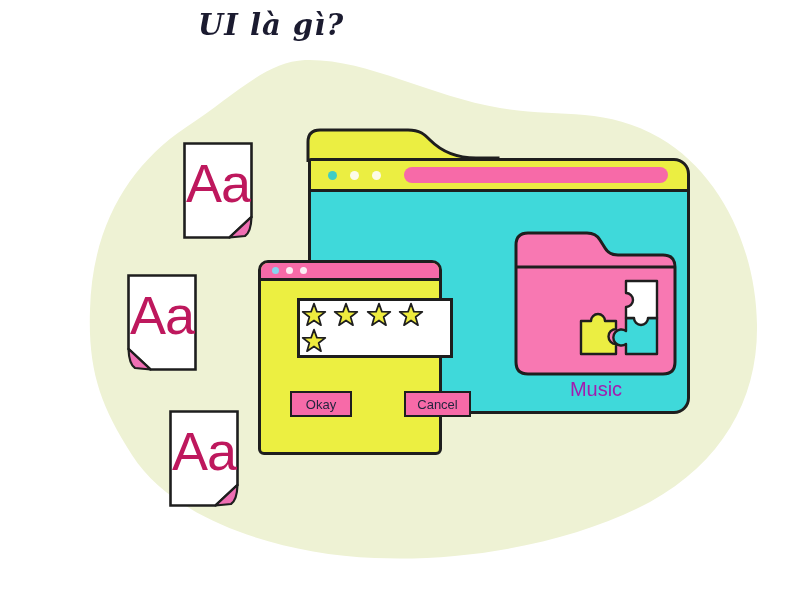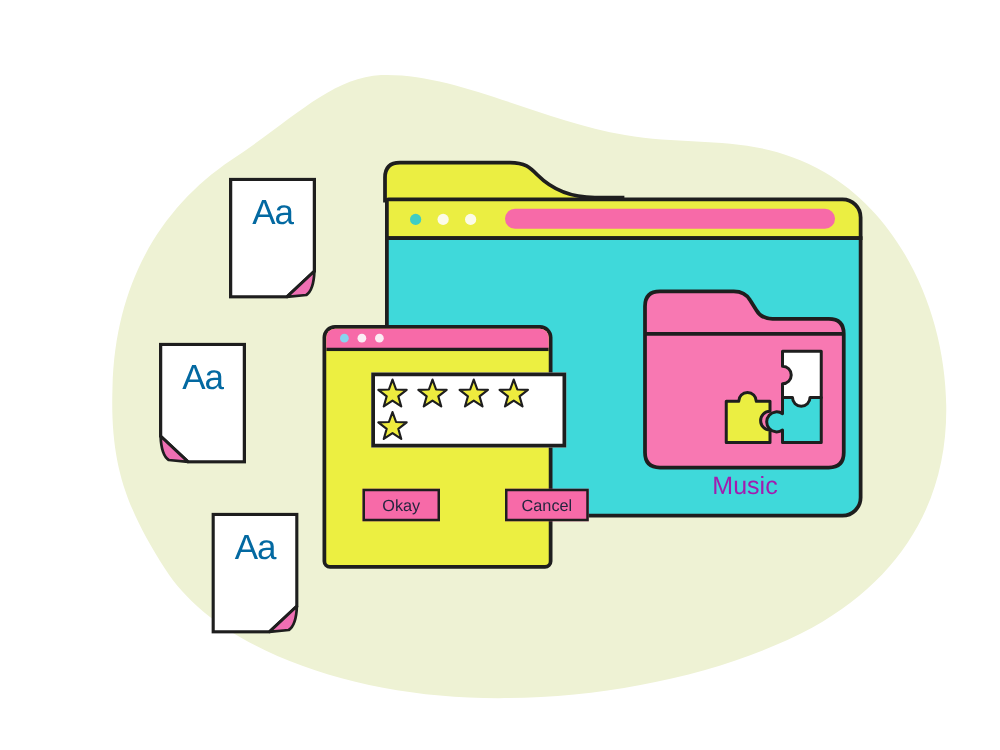--- a/index.html
+++ b/index.html
@@ -11,21 +11,21 @@
   
   #page-title{position:absolute;left:198px;top:8px;margin:0;
     font-family:"DejaVu Serif",serif;font-style:italic;font-weight:bold;
     font-size:29px;letter-spacing:1px;color:#1b1b30;}
 
   
   .paper{position:absolute;width:70px;height:97px;}
   .paper svg{position:absolute;left:0;top:0;}
   .paper.flip svg{transform:scaleX(-1);}
   .paper-label{position:absolute;left:0;top:14px;width:100%;text-align:center;
-    font-size:28px;color:#0369a1;letter-spacing:-1px;line-height:1;}
+    font-size:54px;color:#be185d;letter-spacing:-1px;line-height:1;}
   #paper-1{left:183px;top:142px;}
   #paper-2{left:127px;top:274px;}
   #paper-3{left:169px;top:410px;}
 
   
   #bw-tab{position:absolute;left:306px;top:126px;}
   #bw-header{position:absolute;left:308px;top:158px;width:382px;height:34px;
     box-sizing:border-box;border:3px solid #1e1e1e;border-radius:3px 16px 0 0;
     background:#ebee42;display:flex;align-items:center;padding-left:17px;}
   #bw-body{position:absolute;left:308px;top:189px;width:382px;height:225px;
@@ -62,20 +62,21 @@
 <div id="canvas">
 
   <svg class="abs" width="800" height="600" viewBox="0 0 800 600" aria-hidden="true">
     <path d="M90 310 C92 225 130 165 185 128 C235 95 265 62 305 60
              C365 58 430 96 500 108 C558 118 605 106 660 138
              C720 173 756 248 757 325 C758 400 722 462 650 502
              C575 542 470 562 375 558 C275 554 172 518 132 455
              C100 405 88 370 90 310 Z" fill="#eef2d4"></path>
   </svg>
 
+  <h1 id="page-title">UI là gì?</h1>
 
   <div class="paper" id="paper-1">
     <svg width="70" height="97" viewBox="0 0 70 97">
       <path d="M1.5 1.5 H68.5 V75 L46.5 95.5 H1.5 Z" fill="#ffffff" stroke="#1e1e1e" stroke-width="2.6"></path>
       <path d="M68.5 75 L46.5 95.5 L62 94 Q68 90 68.5 75 Z" fill="#ef6fb3" stroke="#1e1e1e" stroke-width="2.2" stroke-linejoin="round"></path>
     </svg>
     <span class="paper-label">Aa</span>
   </div>
 
   <div class="paper flip" id="paper-2">

